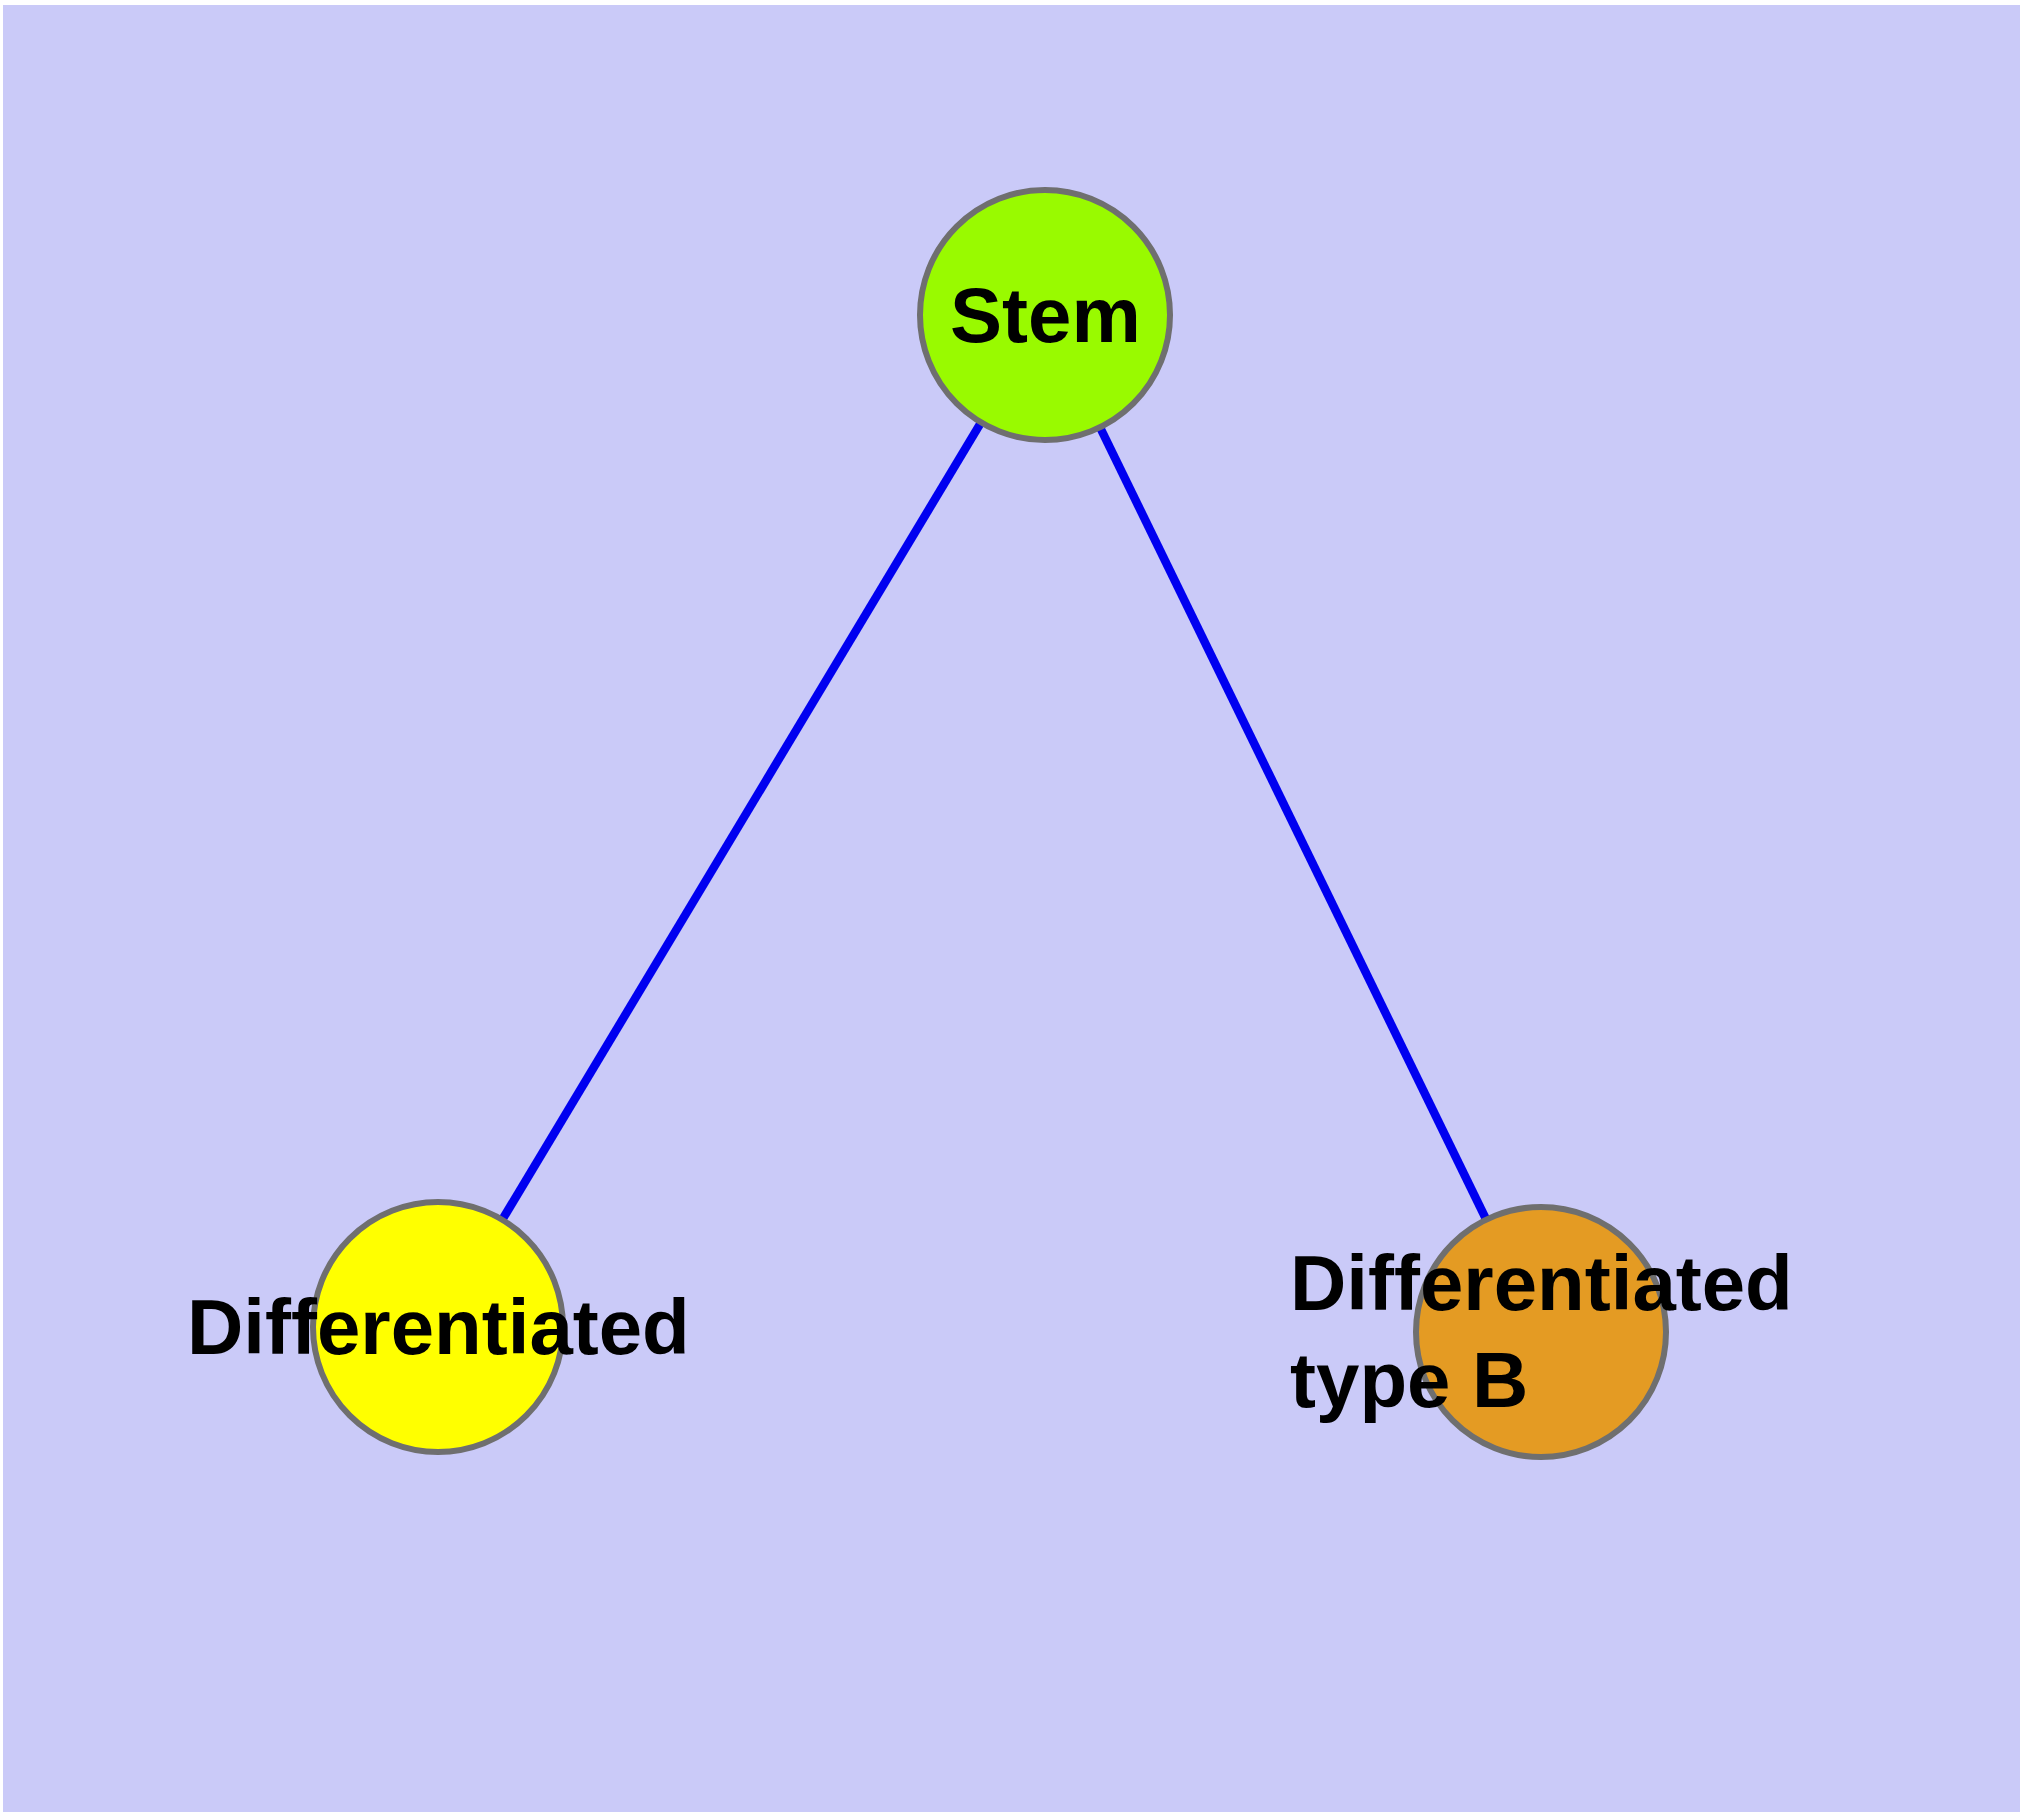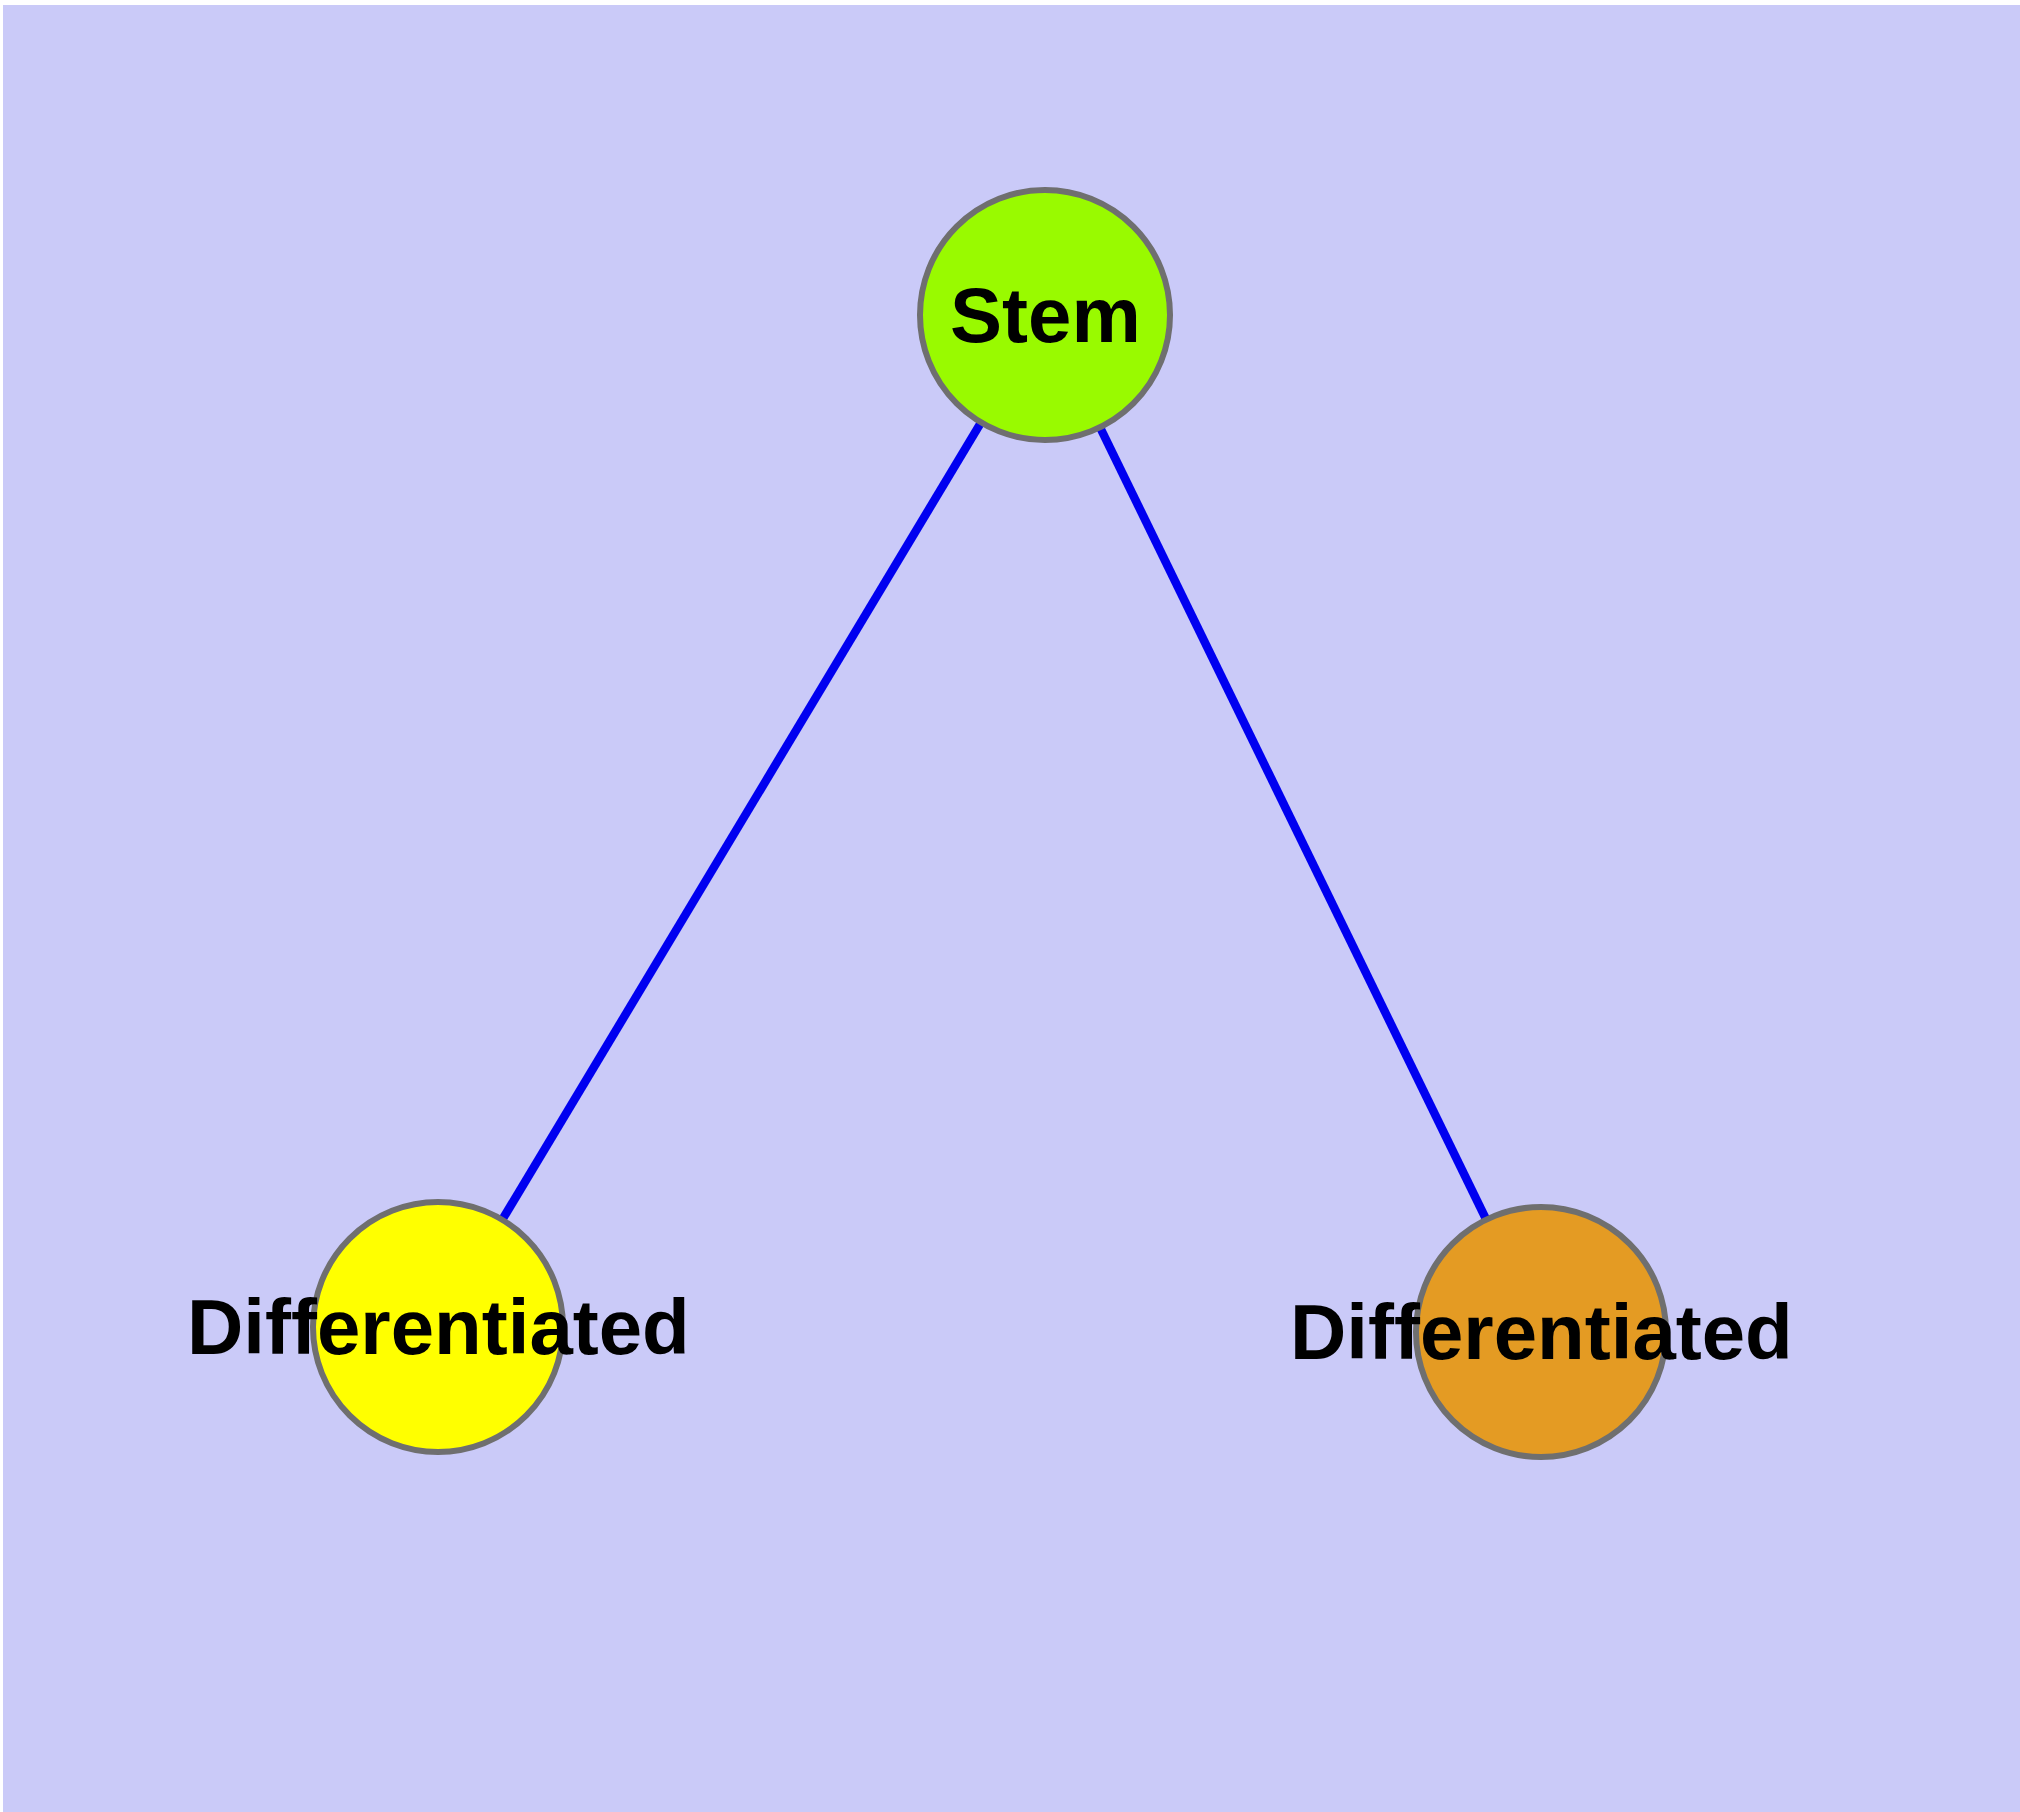--- a/index.html
+++ b/index.html
@@ -79,16 +79,17 @@
   <div class="node-label label-stem" style="color: rgb(0, 0, 0);">
     <span class="label-line">Stem</span>
   </div>
 
   <div class="node-label label-type-a" style="color: rgb(0, 0, 0);">
     <span class="label-line">Differentiated</span>
   </div>
 
   <div class="node-label label-type-b" style="color: rgb(0, 0, 0);">
     <span class="label-line">Differentiated</span>
+    <span class="label-line">type B</span>
   </div>
 
 </div>
 
 
 </body></html>

